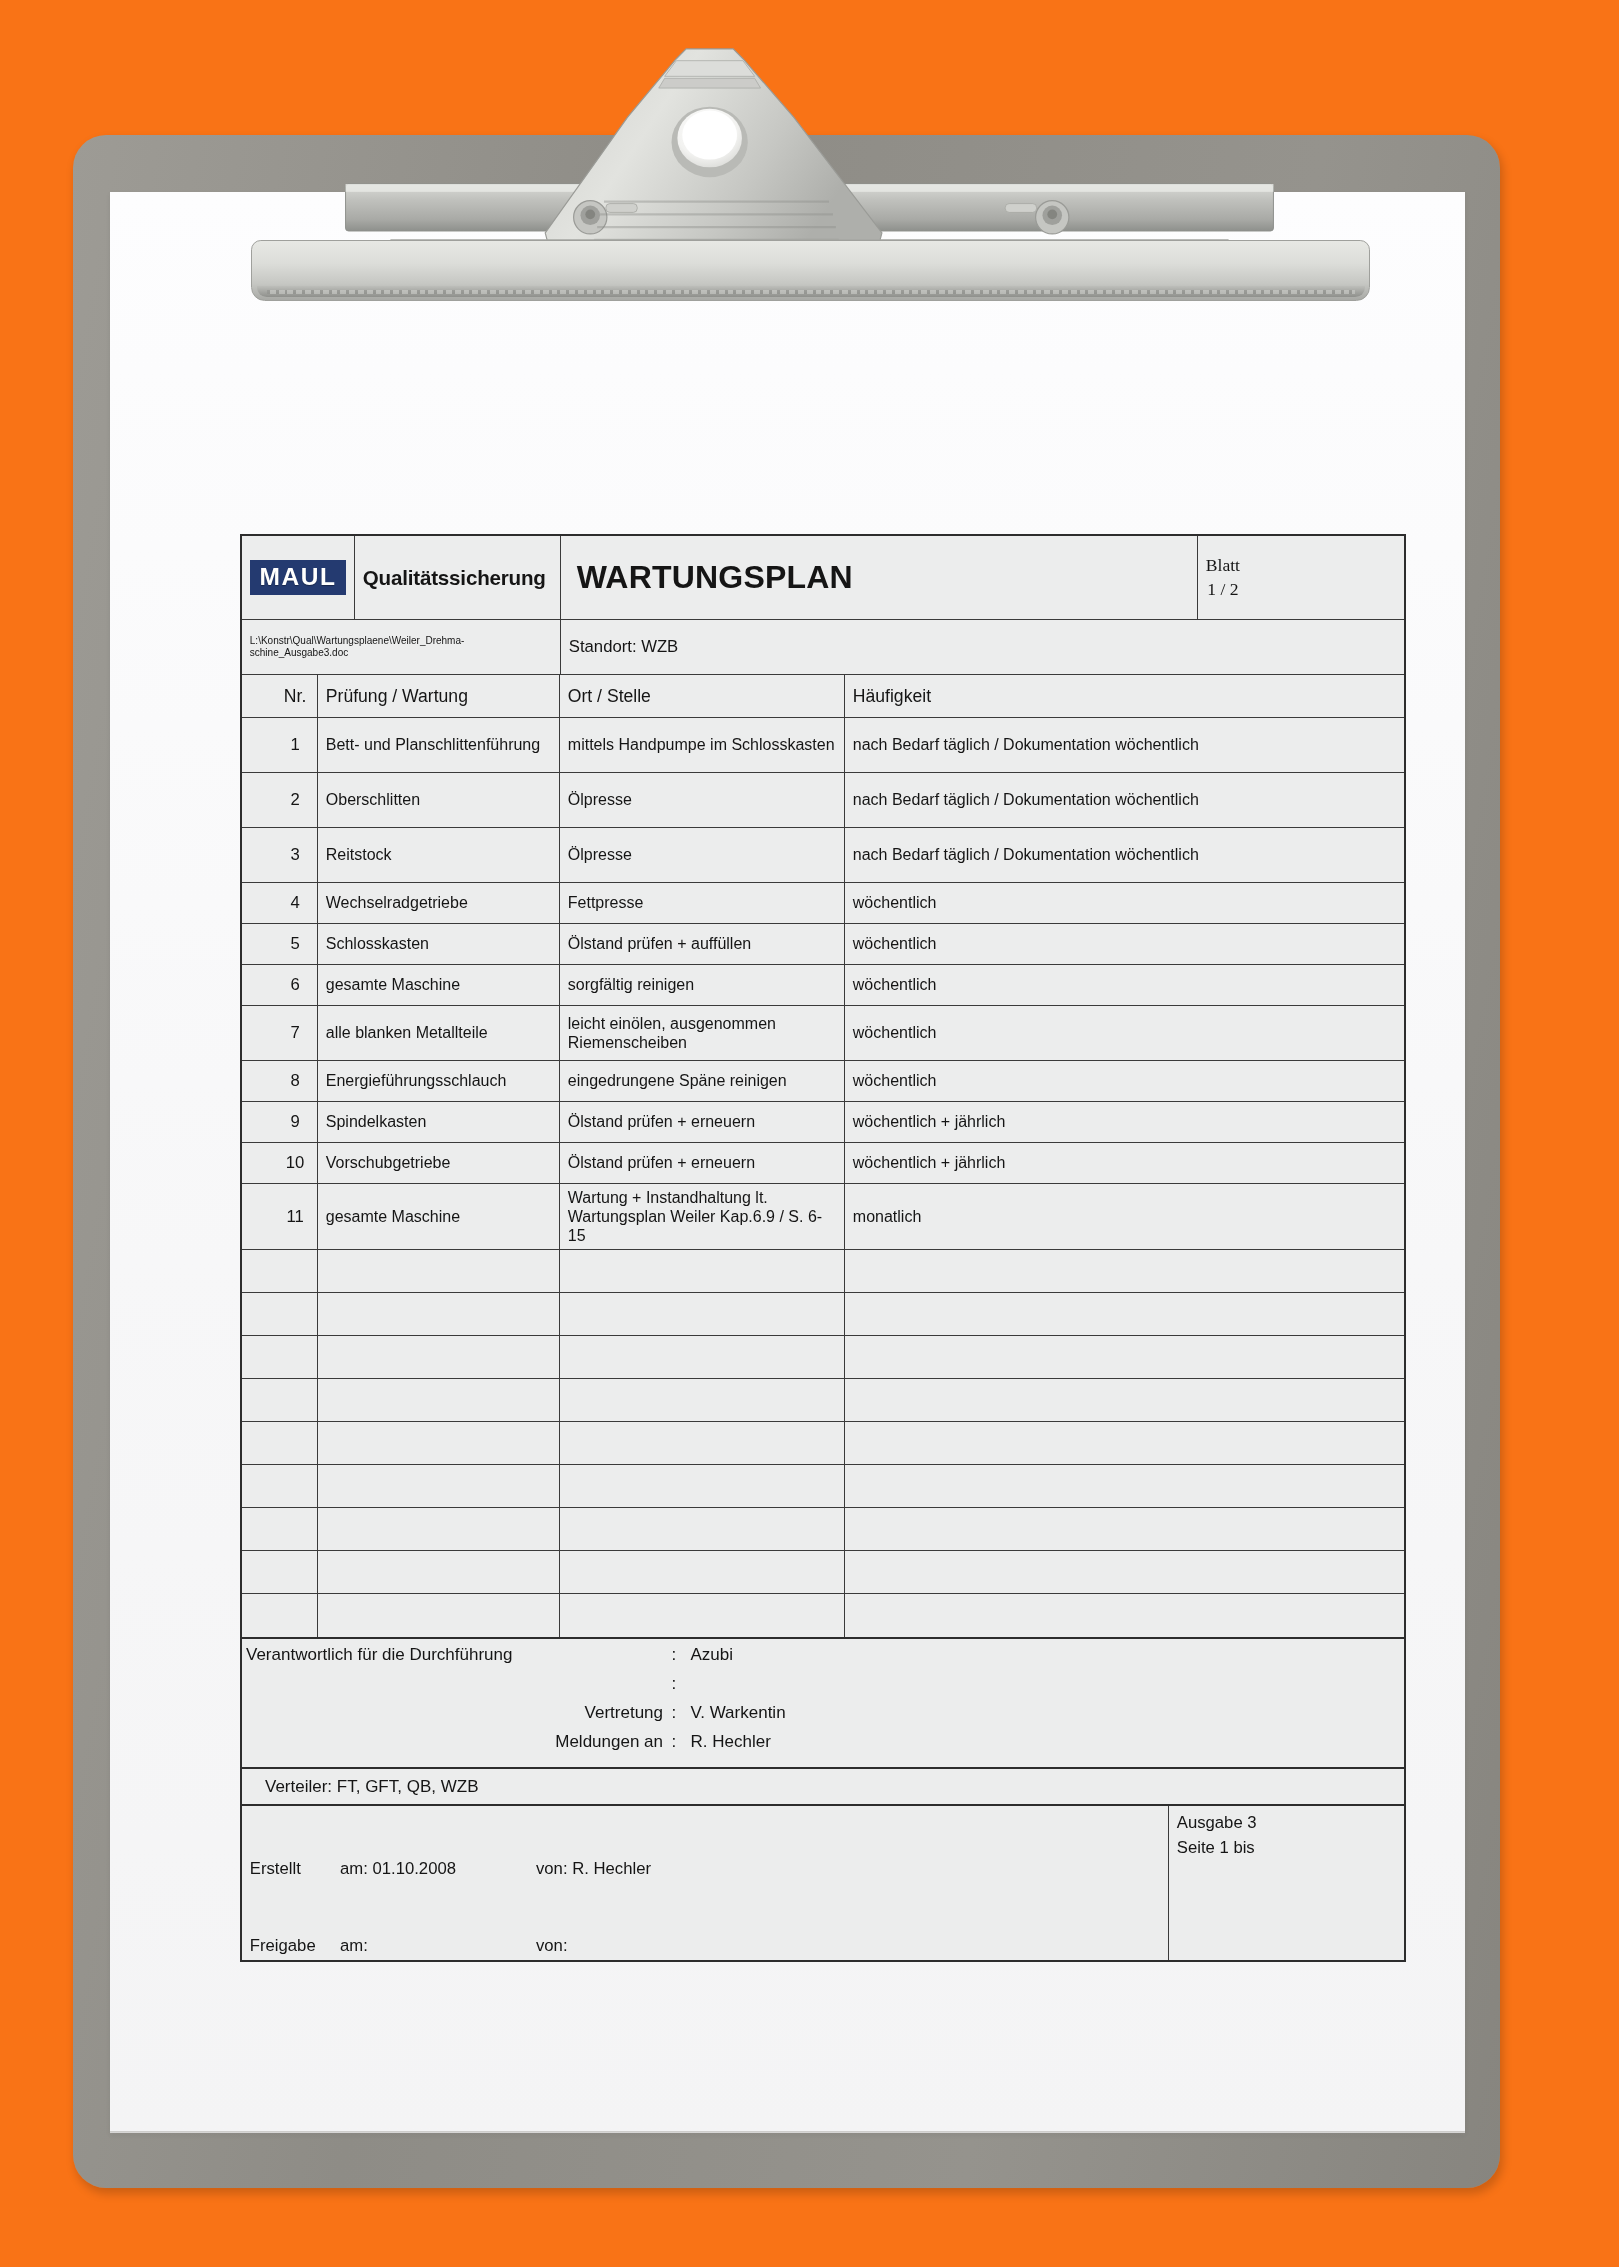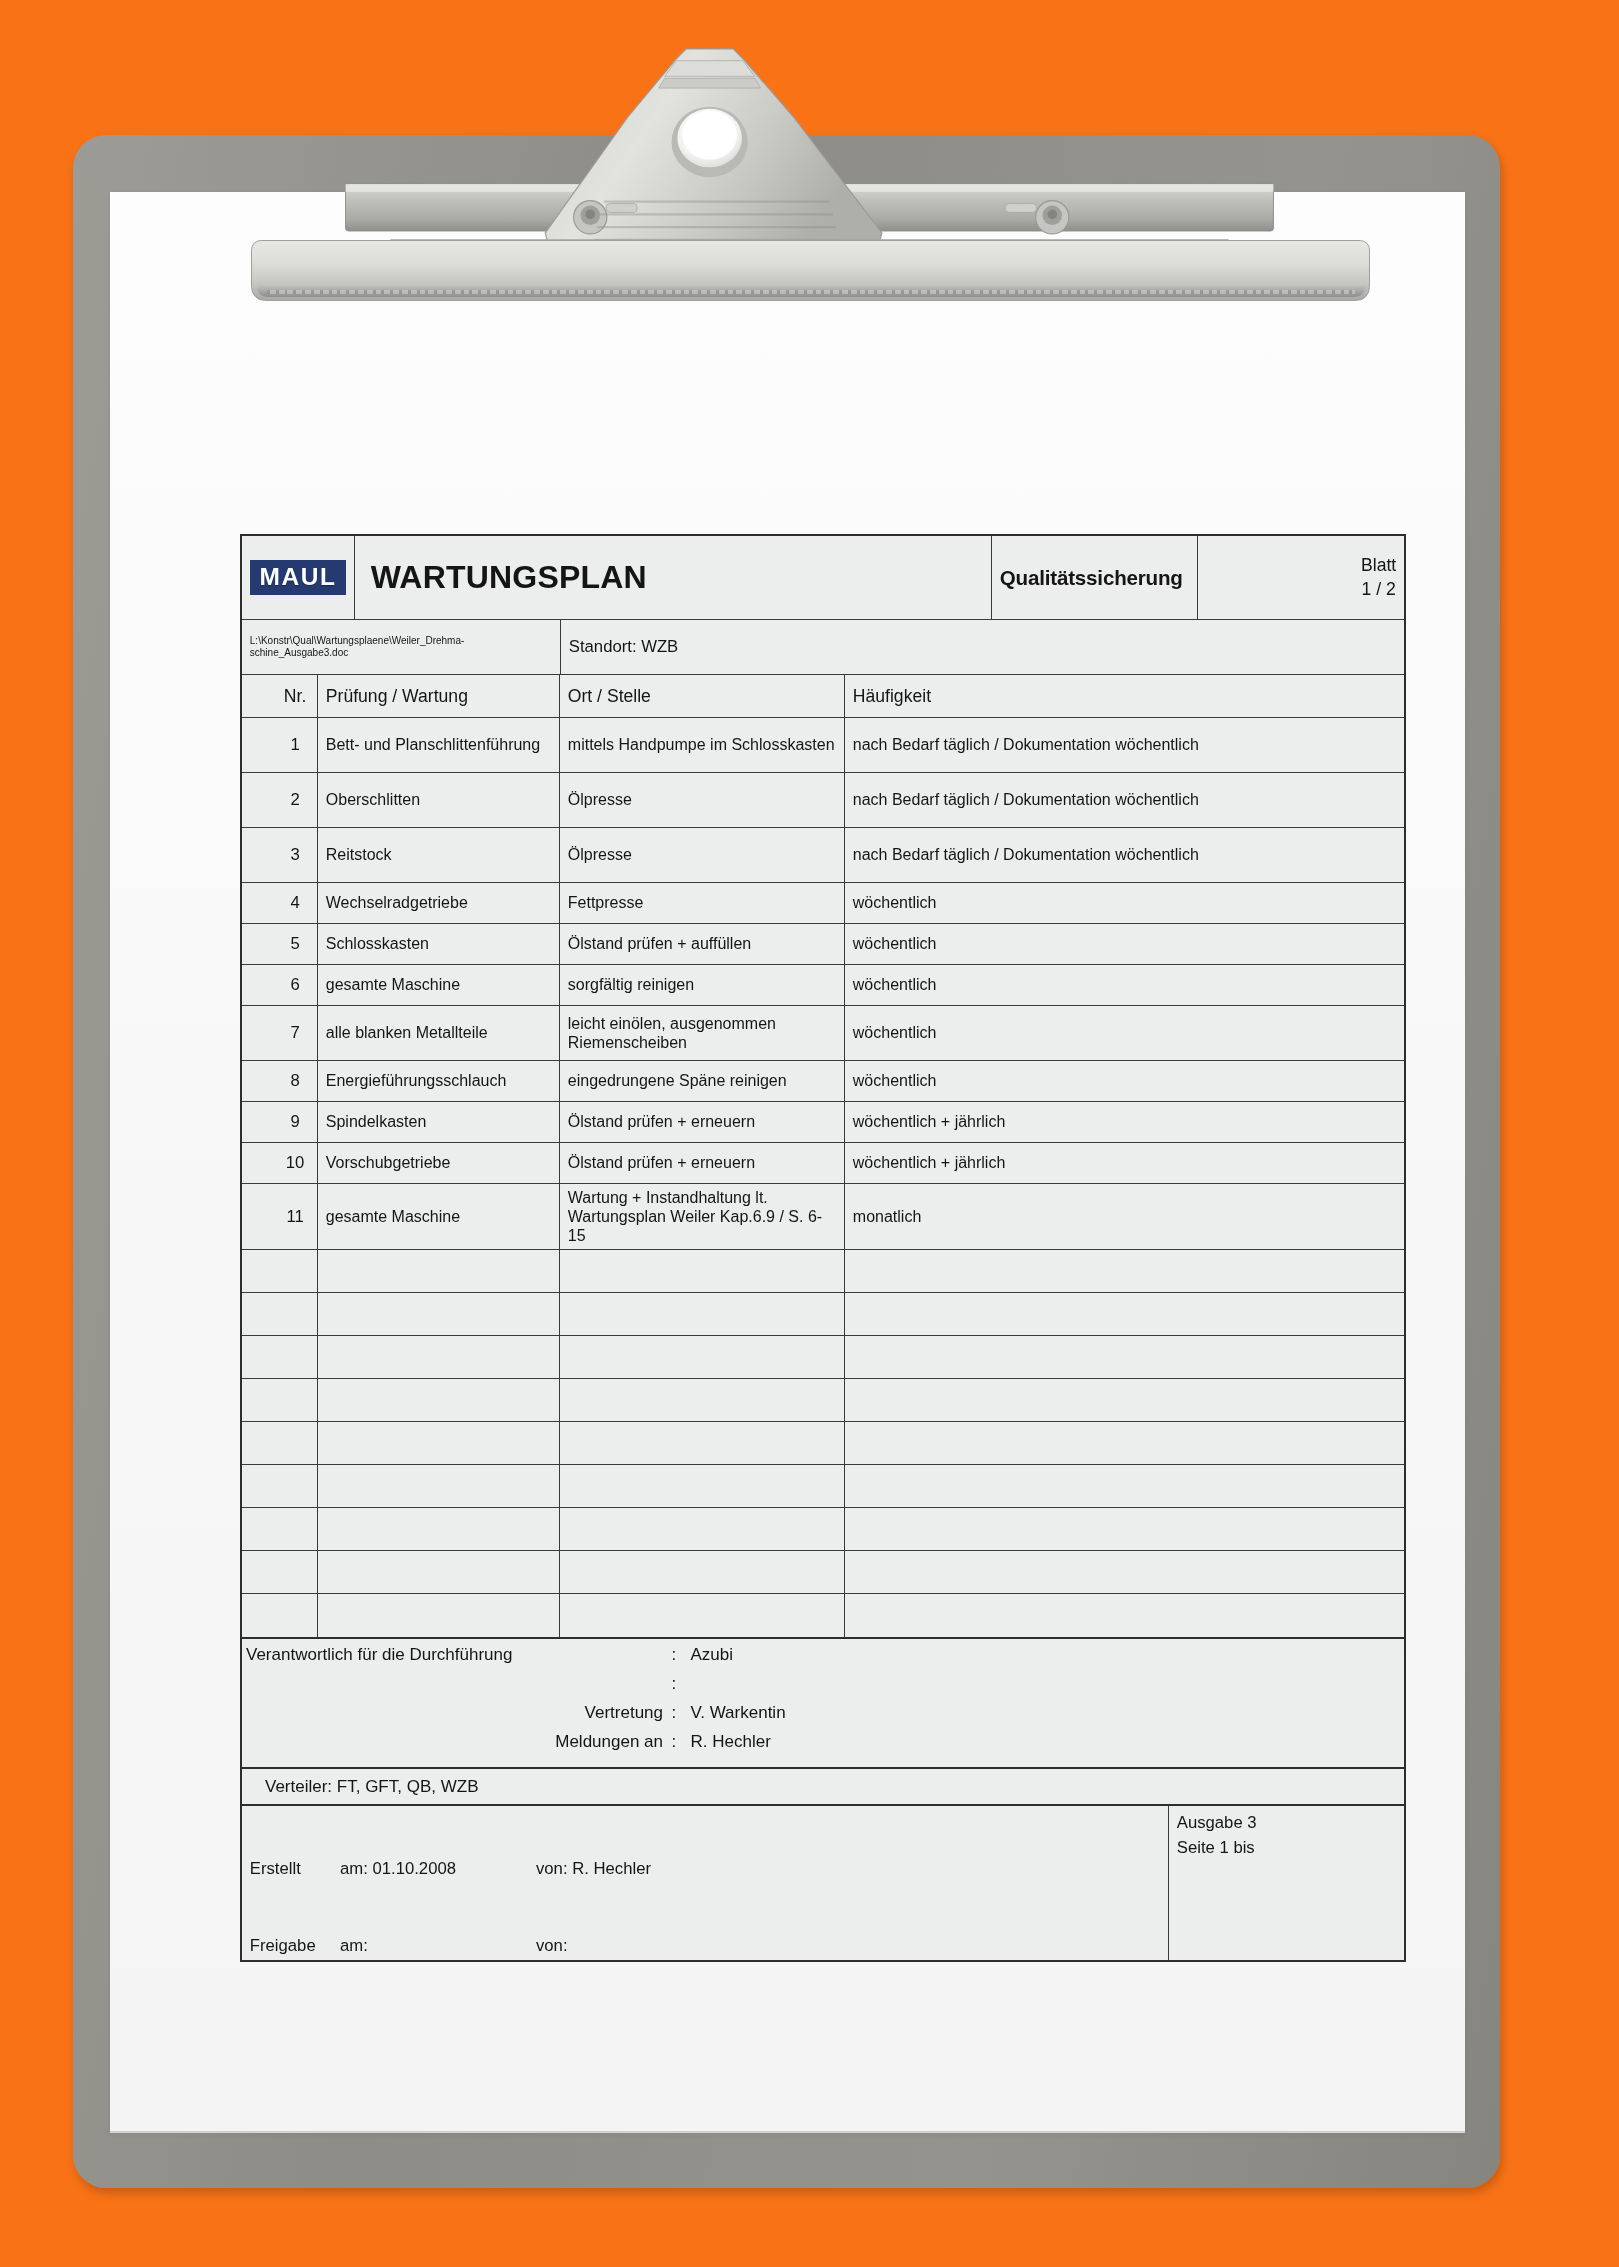--- a/index.html
+++ b/index.html
@@ -77,21 +77,21 @@
     color: #ffffff;
     font-weight: bold;
     font-size: 24.5px;
     letter-spacing: 1.5px;
     padding: 4.9px 9.8px 5.9px 9.8px;
     line-height: 1;
     text-shadow: 0 1px 1px rgba(0,0,0,.35);
   }
   .c-qs { width: 206px; font-weight: bold; font-size: 20.6px; letter-spacing: -0.2px;}
   .c-title { flex: 1; font-weight: bold; font-size: 32px; letter-spacing: 0.2px; padding-left: 15.7px;}
-  .c-blatt { width: 206px; justify-content: flex-end; text-align: center; font-size: 17.6px; line-height: 1.35; }
+  .c-blatt { width: 206px; justify-content: flex-start; text-align: center; font-size: 17.6px; line-height: 1.35; font-family: Liberation Serif, serif; }
 
   
   .pathrow { height: 55px; }
   .c-path { width: 319px; font-size: 10px; line-height: 1.25; align-items: center;}
   .c-stand { flex: 1; font-size: 16.7px; }
 
   
   .thead { height: 43px; font-size: 17.6px; }
   .c-nr   { width: 76px; justify-content: center; padding-left: 39px; }
   .c-pw   { width: 242px; }
@@ -221,22 +221,22 @@
     <div style="position:absolute;left:267px;top:290px;width:1088px;height:3.9px;
                 background:repeating-linear-gradient(90deg,#8e8f8b 0 2.9px,#cfd0cc 2.9px 8.8px);opacity:.55;"></div>
   </div>
 
   <div class="form">
 
     <div class="frow hdr">
       <div class="fcell c-logo">
         <span class="logo-box">MAUL</span>
       </div>
+      <div class="fcell c-qs">Qualitätssicherung</div>
       <div class="fcell c-title">WARTUNGSPLAN</div>
-      <div class="fcell c-qs">Qualitätssicherung</div>
       <div class="fcell c-blatt">
         <div>
           <div>Blatt</div>
           <div>1 / 2</div>
         </div>
       </div>
     </div>
 
     <div class="frow pathrow">
       <div class="fcell c-path">

